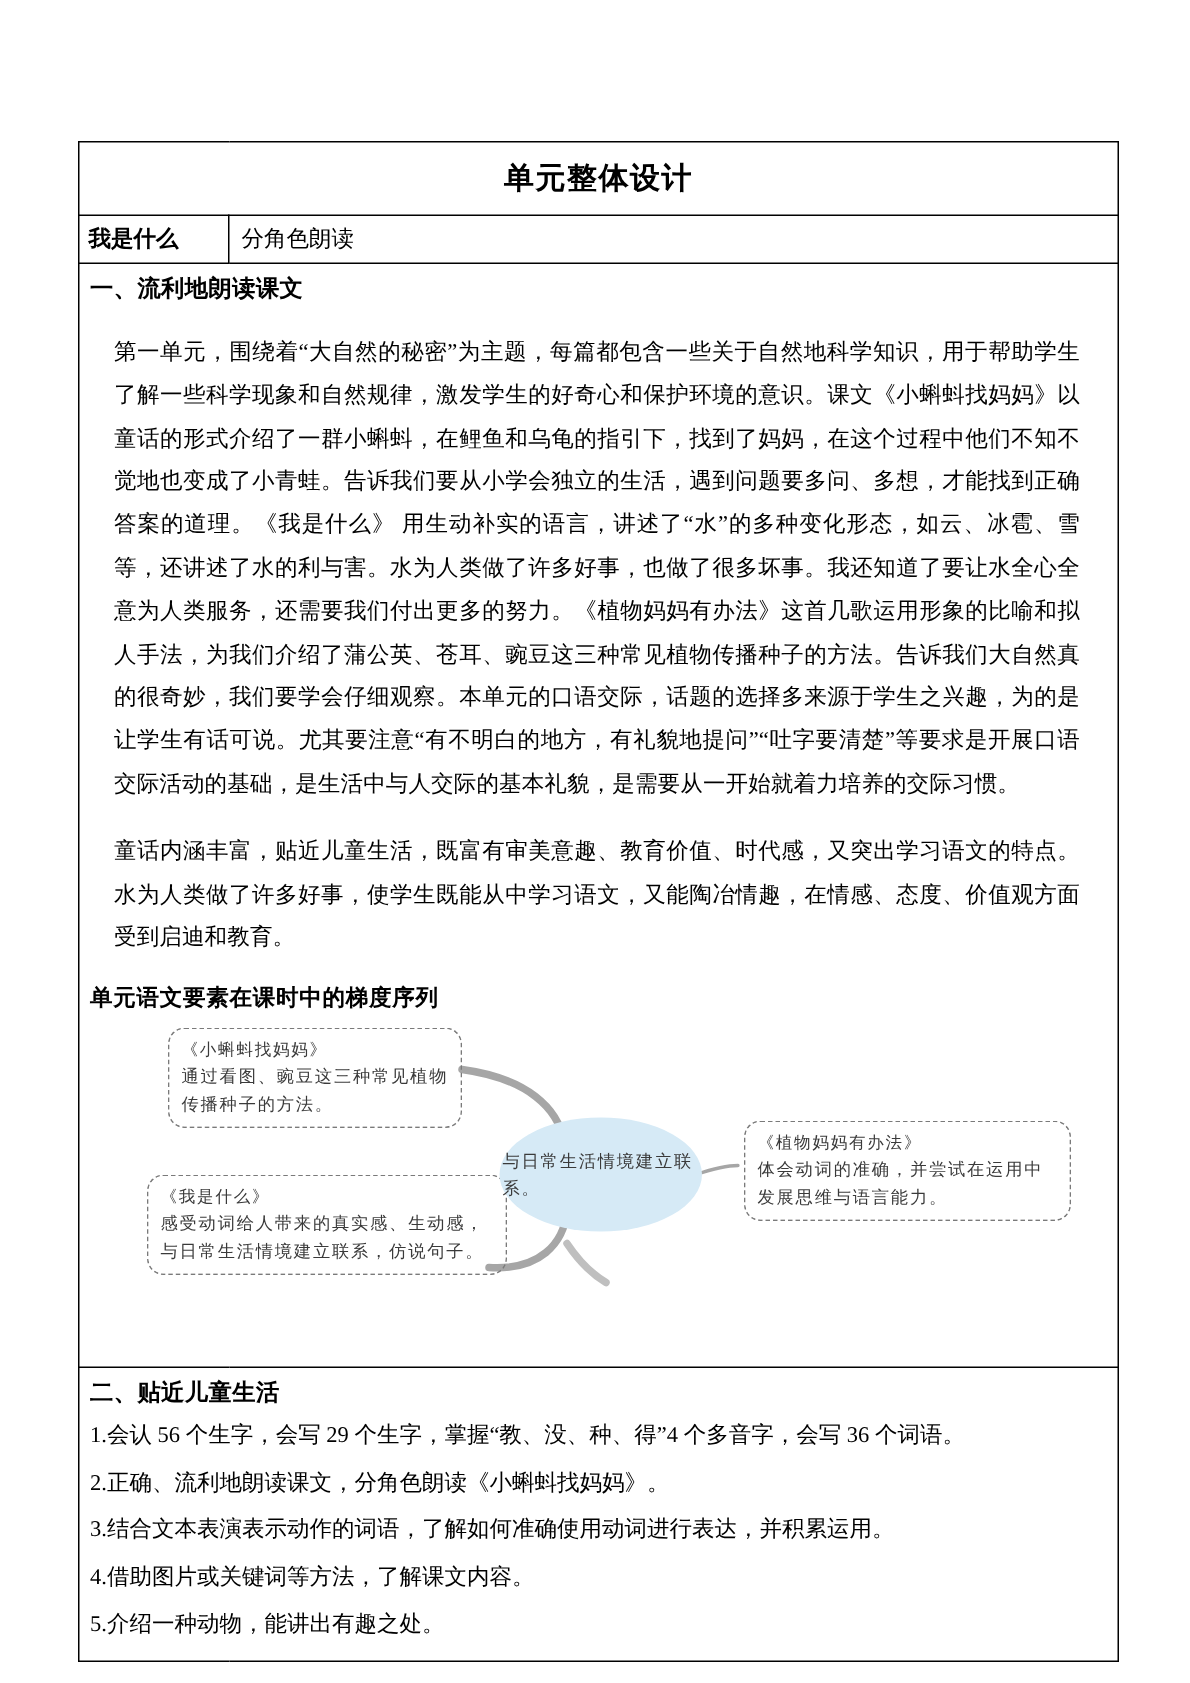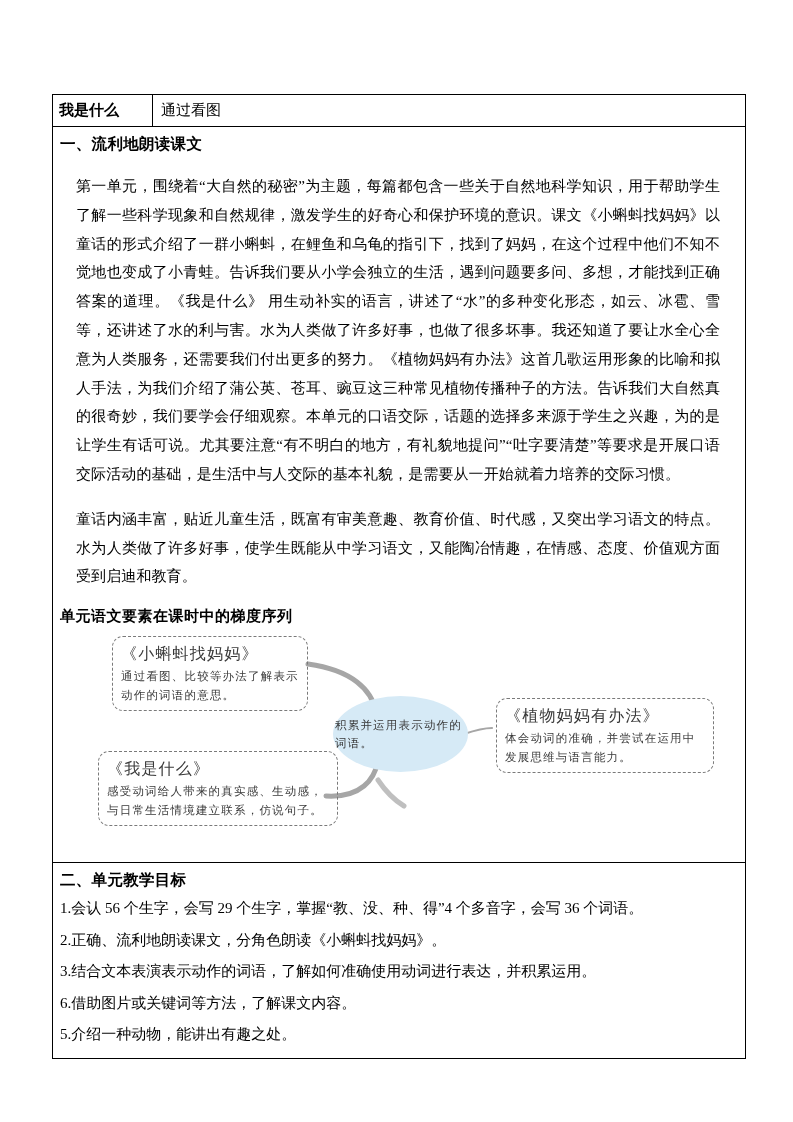--- a/index.html
+++ b/index.html
@@ -121,31 +121,31 @@
 
   .node-box {
     position: absolute;
     border: 1px dashed #7a7a7a;
     border-radius: 11px;
     background: rgba(255,255,255,0.0);
     padding: 5px 7px 6px 8px;
     box-sizing: border-box;
   }
   .node-title {
-    font-size: 16px;
+    font-size: 11px;
     line-height: 1.55;
     white-space: nowrap;
   }
   .node-text {
     font-size: 11.5px;
     line-height: 1.62;
   }
 
   .node-a { left: 52px;  top: 6px;   width: 196px; }
-  .node-b { left: 38px;  top: 121px; width: 240px; }
+  .node-b { left: 38px;  top: 104px; width: 240px; }
   .node-c { left: 436px; top: 68px;  width: 218px; }
 
   .center-node {
     position: absolute;
     left: 273px;
     top: 66px;
     width: 135px;
     height: 76px;
     border-radius: 50%;
     background: #d6eaf6;
@@ -166,24 +166,27 @@
 
 <div class="page">
 
   <table class="doc-table">
     <colgroup>
       <col style="width:100px">
       <col style="width:593px">
     </colgroup>
     <tbody>
 
+      <tr>
+        <td class="title-cell" colspan="2">单元整体设计</td>
+      </tr>
 
       <tr>
         <td class="label-cell">我是什么</td>
-        <td class="value-cell">通过看图</td>
+        <td class="value-cell">分角色朗读</td>
       </tr>
 
       <tr>
         <td class="section-cell" colspan="2">
 
           <p class="section-heading">一、流利地朗读课文</p>
 
           <p class="body-para">第一单元，围绕着“大自然的秘密”为主题，每篇都包含一些关于自然地科学知识，用于帮助学生了解一些科学现象和自然规律，激发学生的好奇心和保护环境的意识。课文《小蝌蚪找妈妈》以童话的形式介绍了一群小蝌蚪，在鲤鱼和乌龟的指引下，找到了妈妈，在这个过程中他们不知不觉地也变成了小青蛙。告诉我们要从小学会独立的生活，遇到问题要多问、多想，才能找到正确答案的道理。《我是什么》 用生动补实的语言，讲述了“水”的多种变化形态，如云、冰雹、雪等，还讲述了水的利与害。水为人类做了许多好事，也做了很多坏事。我还知道了要让水全心全意为人类服务，还需要我们付出更多的努力。《植物妈妈有办法》这首几歌运用形象的比喻和拟人手法，为我们介绍了蒲公英、苍耳、豌豆这三种常见植物传播种子的方法。告诉我们大自然真的很奇妙，我们要学会仔细观察。本单元的口语交际，话题的选择多来源于学生之兴趣，为的是让学生有话可说。尤其要注意“有不明白的地方，有礼貌地提问”“吐字要清楚”等要求是开展口语交际活动的基础，是生活中与人交际的基本礼貌，是需要从一开始就着力培养的交际习惯。</p>
 
           <p class="body-para">童话内涵丰富，贴近儿童生活，既富有审美意趣、教育价值、时代感，又突出学习语文的特点。水为人类做了许多好事，使学生既能从中学习语文，又能陶冶情趣，在情感、态度、价值观方面受到启迪和教育。</p>
@@ -200,52 +203,52 @@
 
                 <path d="M 266 166 C 300 168, 316 150, 318 128" fill="none" stroke="#a6a6a6" stroke-width="5" stroke-linecap="round"></path>
 
                 <path d="M 404 104 C 416 100, 424 98, 432 98" fill="none" stroke="#a6a6a6" stroke-width="2.2" stroke-linecap="round"></path>
 
                 <path d="M 318 150 C 326 162, 334 170, 344 176" fill="none" stroke="#bfbfbf" stroke-width="5" stroke-linecap="round"></path>
               </svg>
 
               <div class="node-box node-a">
                 <div class="node-title hand">《小蝌蚪找妈妈》</div>
-                <div class="node-text hand">通过看图、比较等办法了解表示动作的词语的意思。</div>
+                <div class="node-text hand">通过看图、豌豆这三种常见植物传播种子的方法。</div>
               </div>
 
               <div class="node-box node-b">
                 <div class="node-title hand">《我是什么》</div>
                 <div class="node-text hand">感受动词给人带来的真实感、生动感，与日常生活情境建立联系，仿说句子。</div>
               </div>
 
               <div class="node-box node-c">
                 <div class="node-title hand">《植物妈妈有办法》</div>
                 <div class="node-text hand">体会动词的准确，并尝试在运用中发展思维与语言能力。</div>
               </div>
 
               <div class="center-node">
-                <div class="center-text hand">积累并运用表示动作的词语。</div>
+                <div class="center-text hand">与日常生活情境建立联系。</div>
               </div>
 
             </div>
           </div>
 
         </td>
       </tr>
 
       <tr>
         <td class="section-cell" colspan="2">
 
-          <p class="section-heading">二、单元教学目标</p>
+          <p class="section-heading">二、贴近儿童生活</p>
 
           <p class="obj-line">1.会认 56 个生字，会写 29 个生字，掌握“教、没、种、得”4 个多音字，会写 36 个词语。</p>
           <p class="obj-line">2.正确、流利地朗读课文，分角色朗读《小蝌蚪找妈妈》。</p>
           <p class="obj-line">3.结合文本表演表示动作的词语，了解如何准确使用动词进行表达，并积累运用。</p>
-          <p class="obj-line">6.借助图片或关键词等方法，了解课文内容。</p>
+          <p class="obj-line">4.借助图片或关键词等方法，了解课文内容。</p>
           <p class="obj-line">5.介绍一种动物，能讲出有趣之处。</p>
 
         </td>
       </tr>
 
     </tbody>
   </table>
 
 </div>
 

